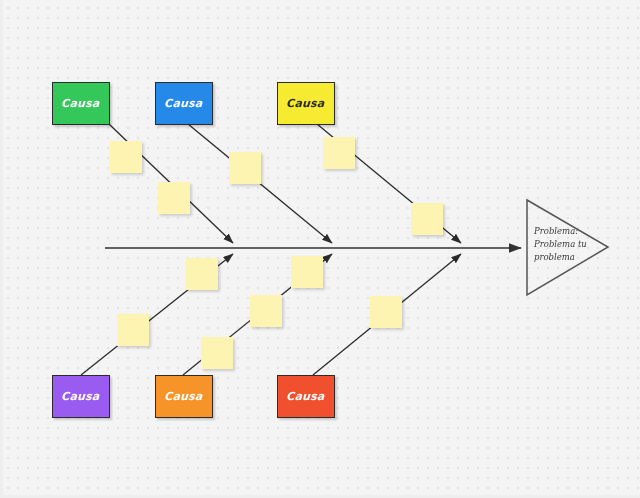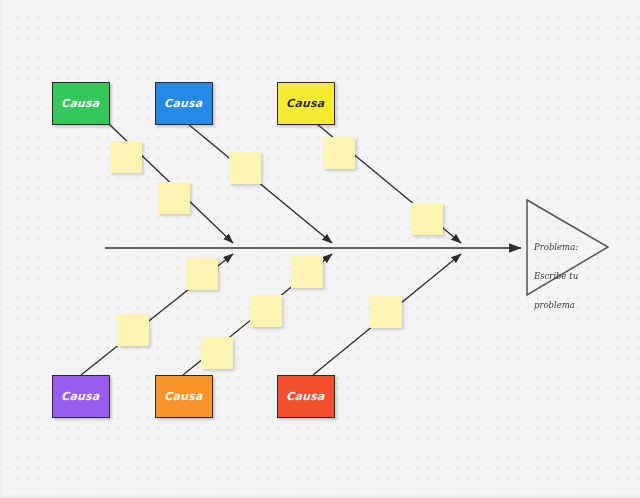--- a/index.html
+++ b/index.html
@@ -69,21 +69,21 @@
     position: absolute;
     left: 534px;
     top: 225px;
     width: 62px;
     font-family: "DejaVu Serif", serif;
     font-size: 8.5px;
     font-style: italic;
     line-height: 13px;
     color: #3a3a3a;
   }
-  .problem-text div { white-space: nowrap; margin-top: 16px; }
+  .problem-text div { white-space: nowrap; }
 </style>
 </head>
 <body>
 
 <div id="canvas">
 
   <div id="edge-left"></div>
   <div id="edge-bottom"></div>
 
   <svg class="layer" viewBox="0 0 640 498">
@@ -140,17 +140,17 @@
   </div>
   <div class="cause-box" style="left:155px; top:375px; background:#f79429;">
     <span class="cause-label" style="color:#ffffff;">Causa</span>
   </div>
   <div class="cause-box" style="left:277px; top:375px; background:#f1502f;">
     <span class="cause-label" style="color:#ffffff;">Causa</span>
   </div>
 
   <div class="problem-text">
     <div>Problema:</div>
-    <div>Escribe tu</div>
+    <div>Problema tu</div>
     <div>problema</div>
   </div>
 
 </div>
 
 </body></html>

